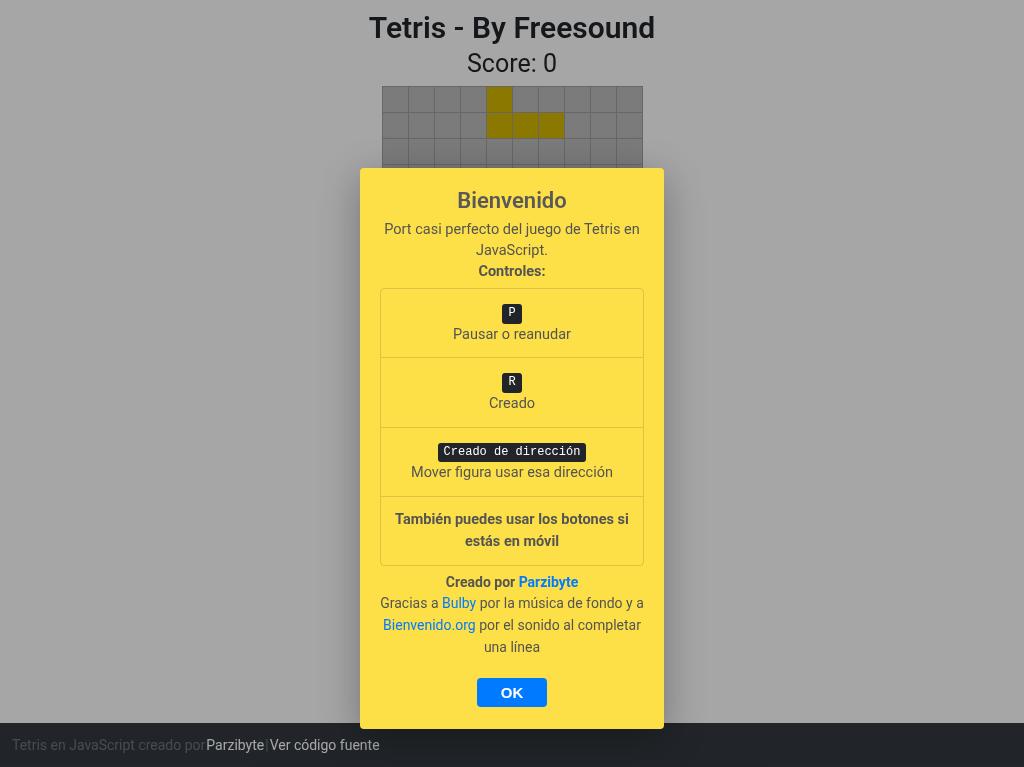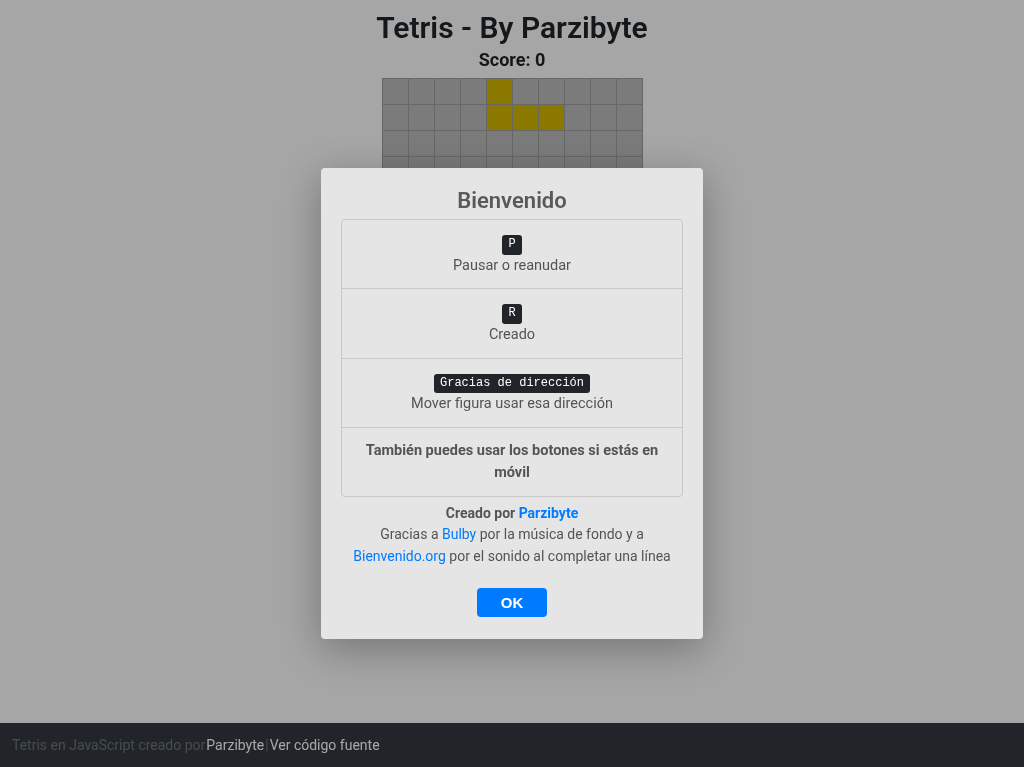--- a/index.html
+++ b/index.html
@@ -2,33 +2,33 @@
 <html><head>
 <meta charset="utf-8">
 <style>
   * { box-sizing: border-box; margin: 0; padding: 0; }
   html, body { width: 1024px; height: 767px; overflow: hidden; font-family: "Segoe UI", -apple-system, BlinkMacSystemFont, Roboto, "Helvetica Neue", Arial, sans-serif; }
   body { background: #fff; position: relative; }
 
   .page { width: 100%; height: 100%; display: flex; flex-direction: column; }
   .main { flex: 1; text-align: center; padding-top: 6px; }
   h1.title { font-size: 30px; font-weight: 600; color: #212529; margin-top: 4px; }
-  h2.score { font-size: 18px; font-weight: 700; color: #212529; margin-top: 4px; }
+  h2.score { font-size: 25px; font-weight: 400; color: #212529; margin-top: 4px; }
 
   .board-wrap { display: flex; justify-content: center; margin-top: 8px; }
   .board { background: #9e9e9e; display: grid; grid-template-columns: repeat(10, 25px); grid-auto-rows: 25px; gap: 1px; padding: 1px; }
   .cell { background: #bdbdbd; }
   .cell.filled { background: #d6b900; }
 
   footer.footer { background: #343a40; color: #6c757d; font-size: 14px; padding: 14px 12px; display: flex; align-items: center; gap: 1px; }
   footer.footer a { color: #fff; text-decoration: none; }
   footer.footer .sep { color: #6c757d; }
 
   .overlay { position: absolute; inset: 0; background: rgba(0,0,0,0.35); display: flex; align-items: flex-start; justify-content: center; padding-top: 168px; }
-  .modal { background: #e5e5e5; width: 382px; border-radius: 4px; box-shadow: 0 10px 40px rgba(0,0,0,0.3); padding: 20px 20px 22px 20px; text-align: center; color: #545454; }
+  .modal { background: #fde047; width: 304px; border-radius: 4px; box-shadow: 0 10px 40px rgba(0,0,0,0.3); padding: 20px 20px 22px 20px; text-align: center; color: #545454; }
   .modal h2 { font-size: 22px; font-weight: 600; color: #595959; margin-bottom: 6px; }
   .modal .desc { font-size: 14.5px; color: #545454; line-height: 1.45; }
   .modal .desc b, .modal strong { color: #545454; font-weight: 700; }
 
   .list { border: 1px solid rgba(0,0,0,.125); border-radius: 4px; margin-top: 6px; margin-bottom: 6px; overflow: hidden; }
   .list-item { padding: 12px 14px; border-top: 1px solid rgba(0,0,0,.125); font-size: 14.5px; color: #545454; line-height: 1.5; }
   .list-item:first-child { border-top: none; }
   .list-item strong { font-weight: 700; }
 
   kbd { display: inline-block; background: #212529; color: #fff; border-radius: 3px; padding: 2px 6px; font-family: SFMono-Regular, Menlo, Monaco, Consolas, "Liberation Mono", "Courier New", monospace; font-size: 12px; line-height: 1.3; }
@@ -37,21 +37,21 @@
   .credits a { color: #007bff; text-decoration: none; }
   .credits strong { color: #545454; }
 
   .ok-btn { margin-top: 20px; background: #007bff; color: #fff; border: none; border-radius: 4px; padding: 6px 24px; font-size: 15px; font-weight: 600; cursor: pointer; }
 </style>
 </head>
 <body>
 
 <div class="page">
   <div class="main">
-    <h1 class="title">Tetris - By Parzibyte</h1>
+    <h1 class="title">Tetris - By Freesound</h1>
     <h2 class="score">
       <span>Score:</span>
       <span>0</span>
     </h2>
     <div class="board-wrap">
       <div class="board" id="board">
           <div class="cell"></div>
           <div class="cell"></div>
           <div class="cell"></div>
           <div class="cell"></div>
@@ -99,32 +99,36 @@
     <span>Tetris en JavaScript creado por </span>
     <a href="#">Parzibyte</a>
     <span class="sep">|</span>
     <a href="#">Ver código fuente</a>
   </footer>
 </div>
 
 <div class="overlay">
   <div class="modal">
     <h2>Bienvenido</h2>
+    <div class="desc">
+      <span>Port casi perfecto del juego de Tetris en JavaScript.</span><br>
+      <strong>Controles:</strong>
+    </div>
 
     <div class="list">
       <div class="list-item">
         <kbd>P</kbd><br>
         <span>Pausar o reanudar</span>
       </div>
       <div class="list-item">
         <kbd>R</kbd><br>
         <span>Creado</span>
       </div>
       <div class="list-item">
-        <kbd>Gracias de dirección</kbd><br>
+        <kbd>Creado de dirección</kbd><br>
         <span>Mover figura usar esa dirección</span>
       </div>
       <div class="list-item">
         <strong>También puedes usar los botones si estás en móvil</strong>
       </div>
     </div>
 
     <div class="credits">
       <strong><span>Creado por </span><a href="#">Parzibyte</a></strong><br>
       <span>Gracias a </span><a href="#">Bulby</a><span> por la música de fondo y a </span><a href="#">Bienvenido.org</a><span> por el sonido al completar una línea</span>

